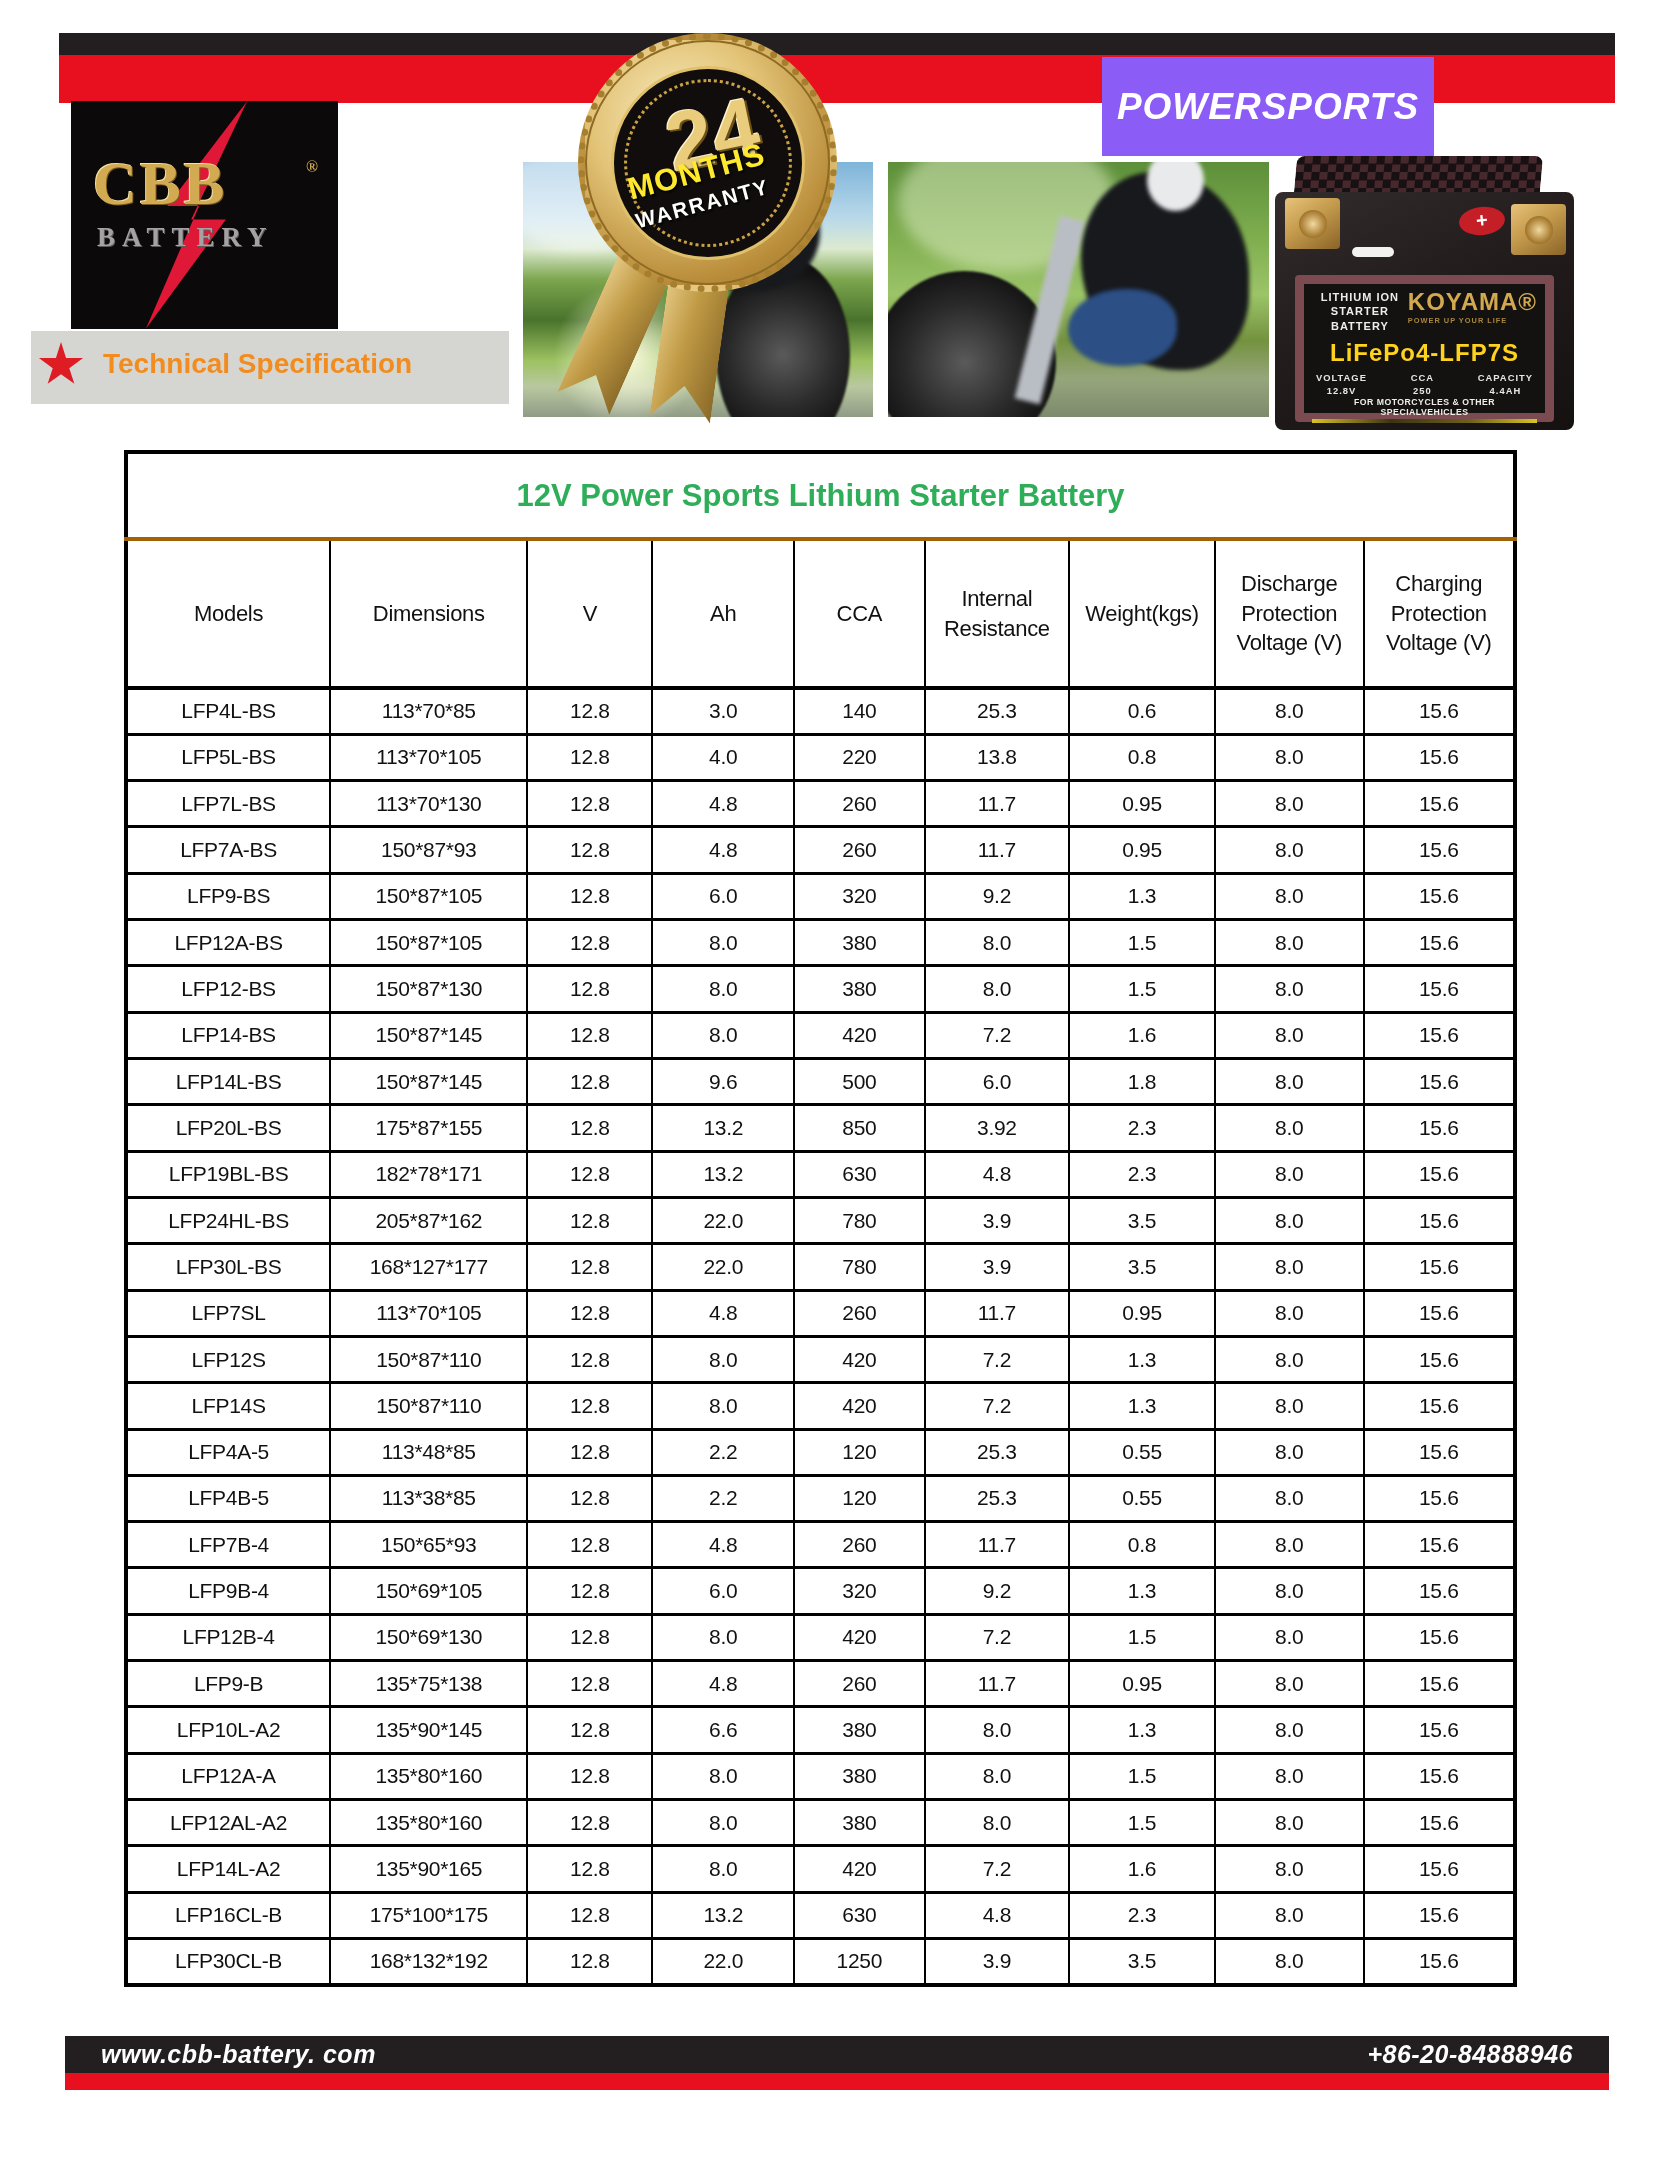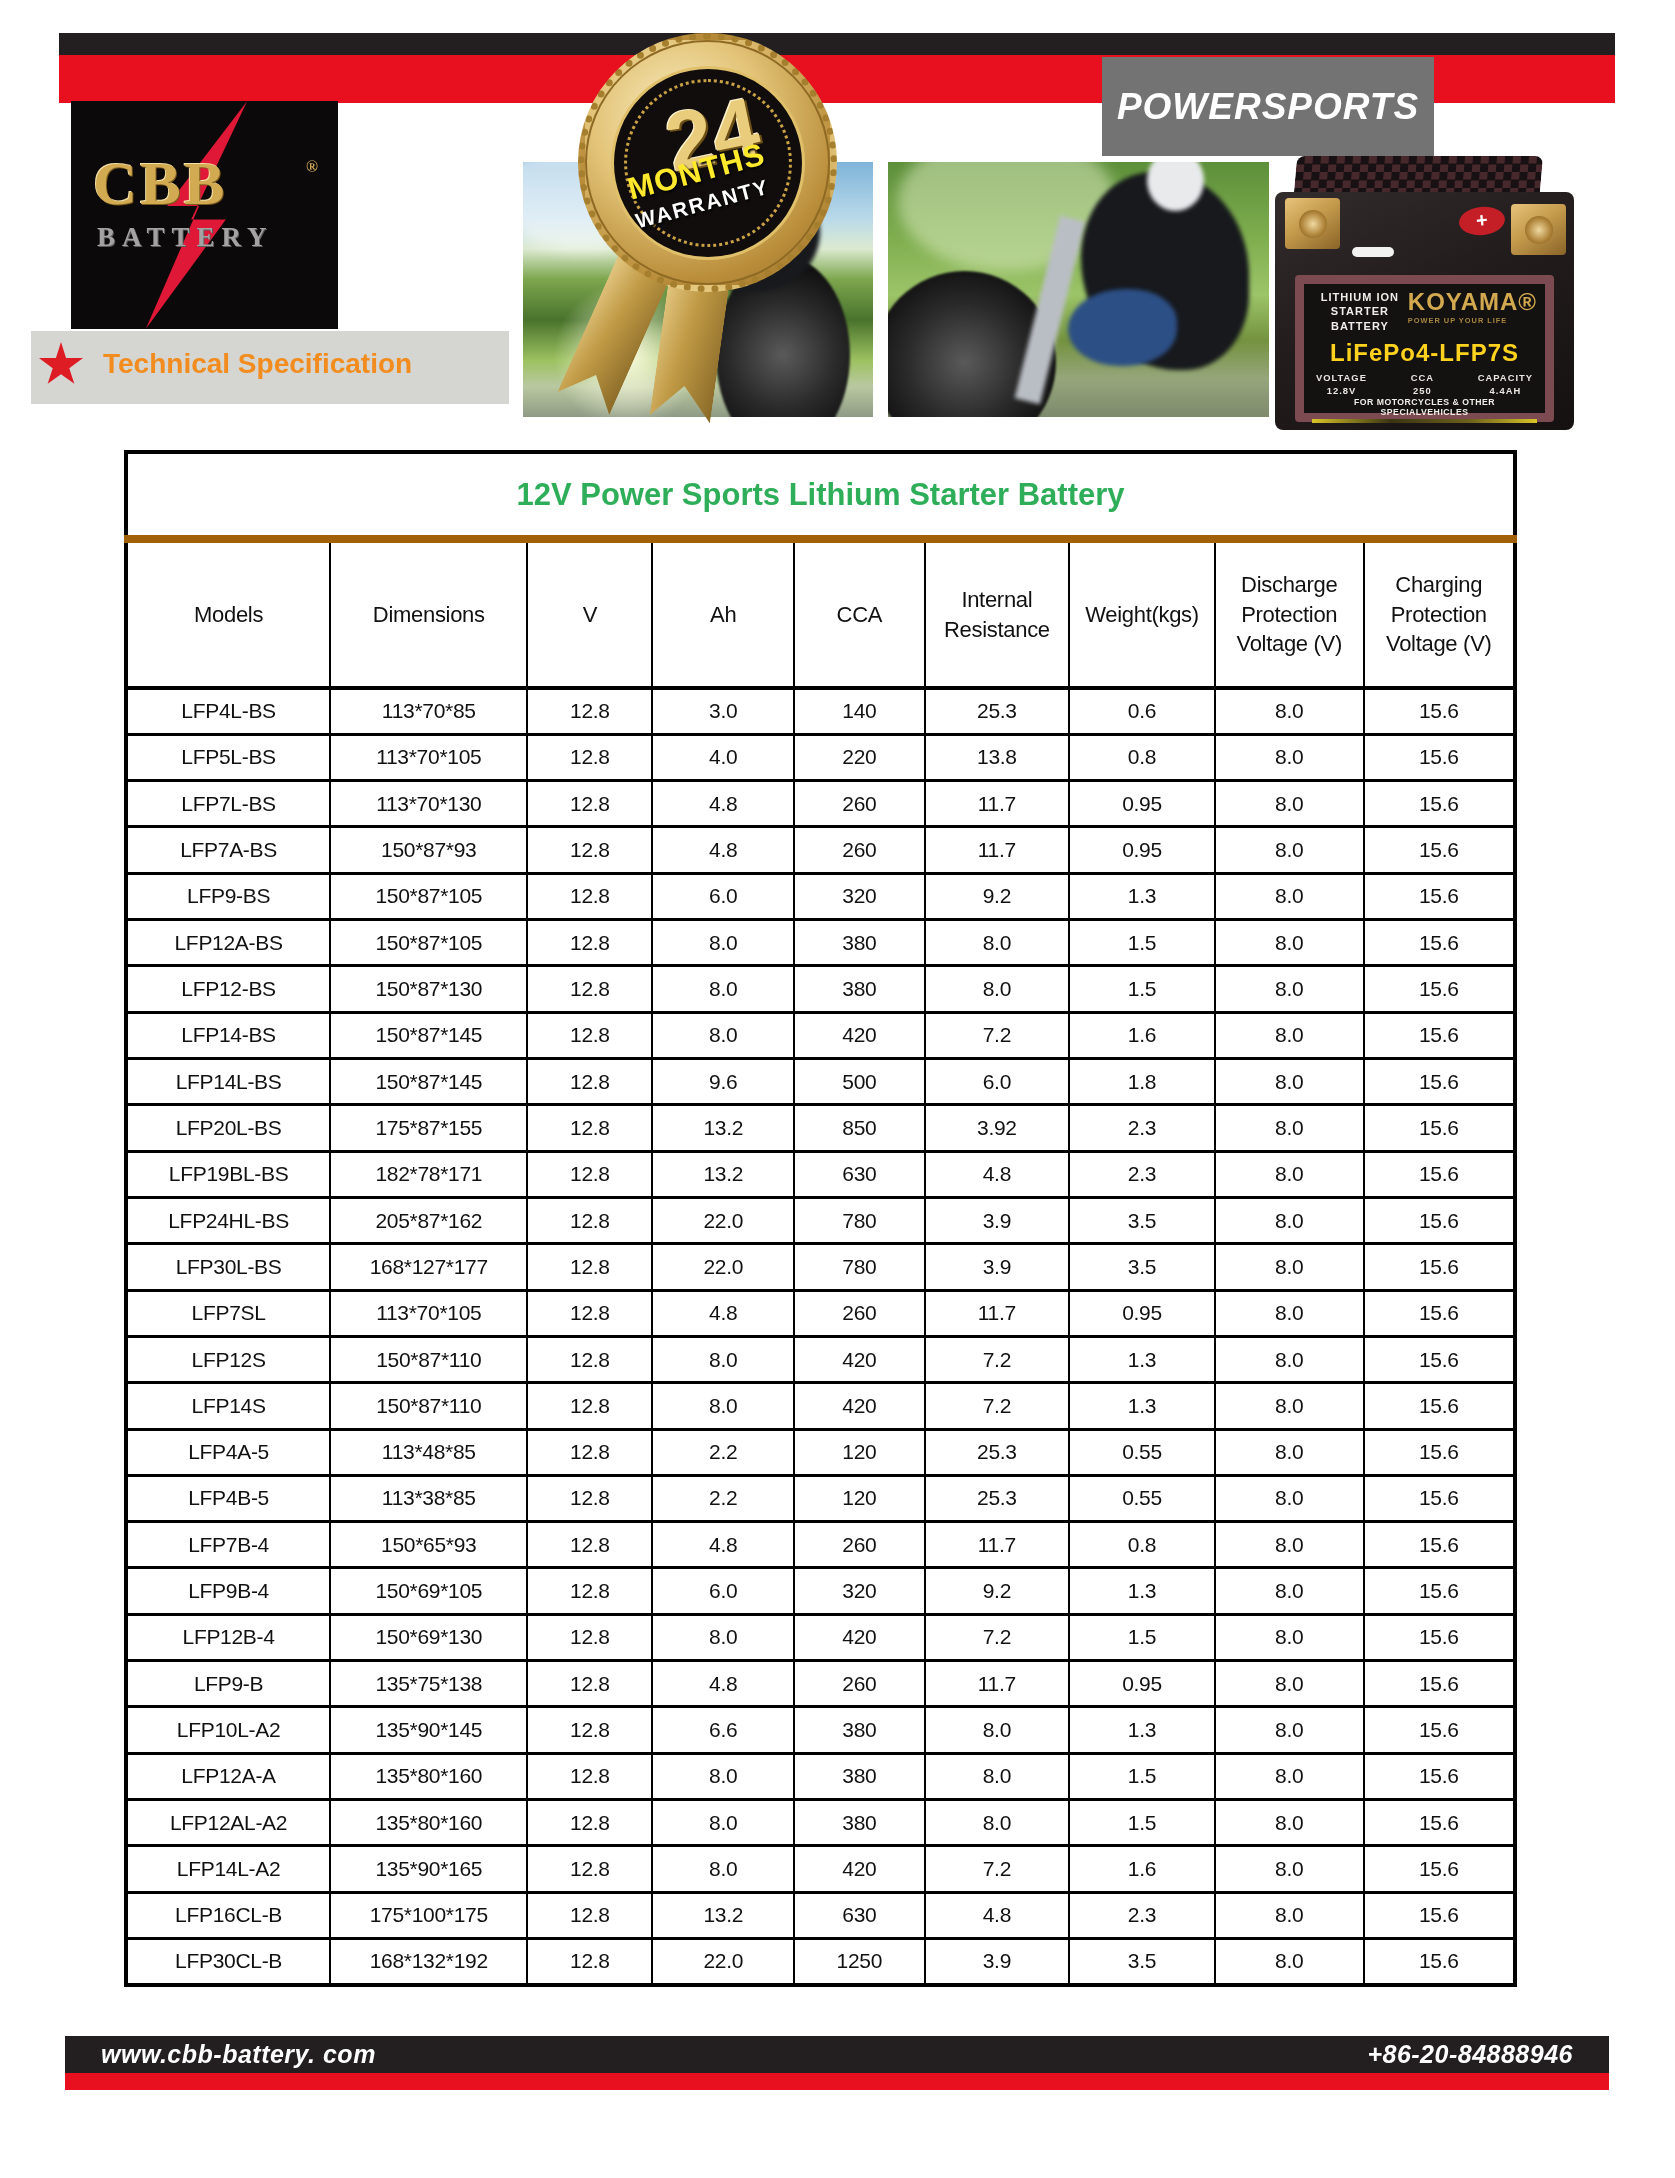--- a/index.html
+++ b/index.html
@@ -45,21 +45,21 @@
   .photo-left { left:523px; width:350px;
       background:linear-gradient(180deg,#7fb4d9 0%,#b9d9ea 22%,#dcead0 34%,#7da64e 46%,#49732c 62%,#9dc261 78%,#b9c8a0 88%,#8f9b85 100%); }
   .photo-right { left:888px; width:381px;
       background:linear-gradient(180deg,#5d8f3a 0%,#7fae4f 30%,#9cc468 52%,#74923f 70%,#96a67b 85%,#7d8a6d 100%); }
   .blur-blob { position:absolute; border-radius:50%; filter:blur(7px); }
   .wheel { position:absolute; border-radius:50%; background:radial-gradient(circle,#5a5a5a 0%,#2a2a2a 45%,#111 75%); filter:blur(1px); }
   .bike-body { position:absolute; background:#17191d; filter:blur(2px); }
   .glare { position:absolute; border-radius:50%; background:radial-gradient(circle,rgba(255,255,230,.95),rgba(255,255,230,0) 70%); }
 
   
-  .ps-banner { position:absolute; left:1102px; top:57px; width:332px; height:99px; background:#737373; z-index:3;
+  .ps-banner { position:absolute; left:1102px; top:57px; width:332px; height:99px; background:#8b5cf6; z-index:3;
                display:flex; align-items:center; justify-content:center; }
   .ps-text { color:#fff; font-weight:bold; font-size:37px; letter-spacing:1px; font-style:italic; }
 
   
   .battery { position:absolute; left:1275px; top:156px; width:299px; height:273px; z-index:2; }
   .bat-checker { position:absolute; left:20px; top:0; width:246px; height:48px; border-radius:8px 8px 0 0;
                  background:repeating-conic-gradient(#47282c 0% 25%, #181113 0% 50%); background-size:16px 16px;
                  transform:skewX(-5deg); }
   .bat-case { position:absolute; left:0; top:36px; width:299px; height:238px; border-radius:8px;
               background:linear-gradient(155deg,#332c2d 0%,#221c1d 45%,#161111 100%); }
@@ -91,21 +91,21 @@
   .tech-banner { position:absolute; left:31px; top:331px; width:478px; height:73px; background:#d5d6d1; }
   .tech-star { position:absolute; left:38px; top:342px; width:46px; height:46px; background:#dd1c24;
                clip-path:polygon(50% 0%,61% 35%,98% 35%,68% 57%,79% 91%,50% 70%,21% 91%,32% 57%,2% 35%,39% 35%); }
   .tech-title { position:absolute; left:103px; top:348px; font-size:28px; font-weight:bold; color:#f28c1e; }
 
   
   .spec-table { position:absolute; left:124px; top:450px; width:1393px; height:1537px;
                 border-collapse:collapse; table-layout:fixed; border:4px solid #000; }
   .spec-table th, .spec-table td { border:2px solid #000; text-align:center; vertical-align:middle;
                 color:#111; letter-spacing:-0.3px; }
-  .title-row th { height:87px; border-bottom:8px solid #a16207; font-size:31px; font-weight:bold; color:#2fae5a;
+  .title-row th { height:87px; border-bottom:4px solid #a16207; font-size:31px; font-weight:bold; color:#2fae5a;
                 letter-spacing:0; }
   .header-row th { height:149px; font-size:22px; font-weight:normal; line-height:1.35; padding:0 3px;
                 border-bottom:4px solid #000; }
   .spec-table tbody td { height:43px; font-size:21px; border-top-width:3px; border-bottom-width:3px; }
 
   
   .footer-black { position:absolute; left:65px; top:2036px; width:1544px; height:37px; background:#231f20;
                   display:flex; align-items:center; justify-content:space-between; padding:0 36px; }
   .footer-black span { color:#fff; font-weight:bold; font-style:italic; font-size:25px; letter-spacing:0.5px; }
   .footer-red { position:absolute; left:65px; top:2073px; width:1544px; height:17px; background:#e8101e; }

